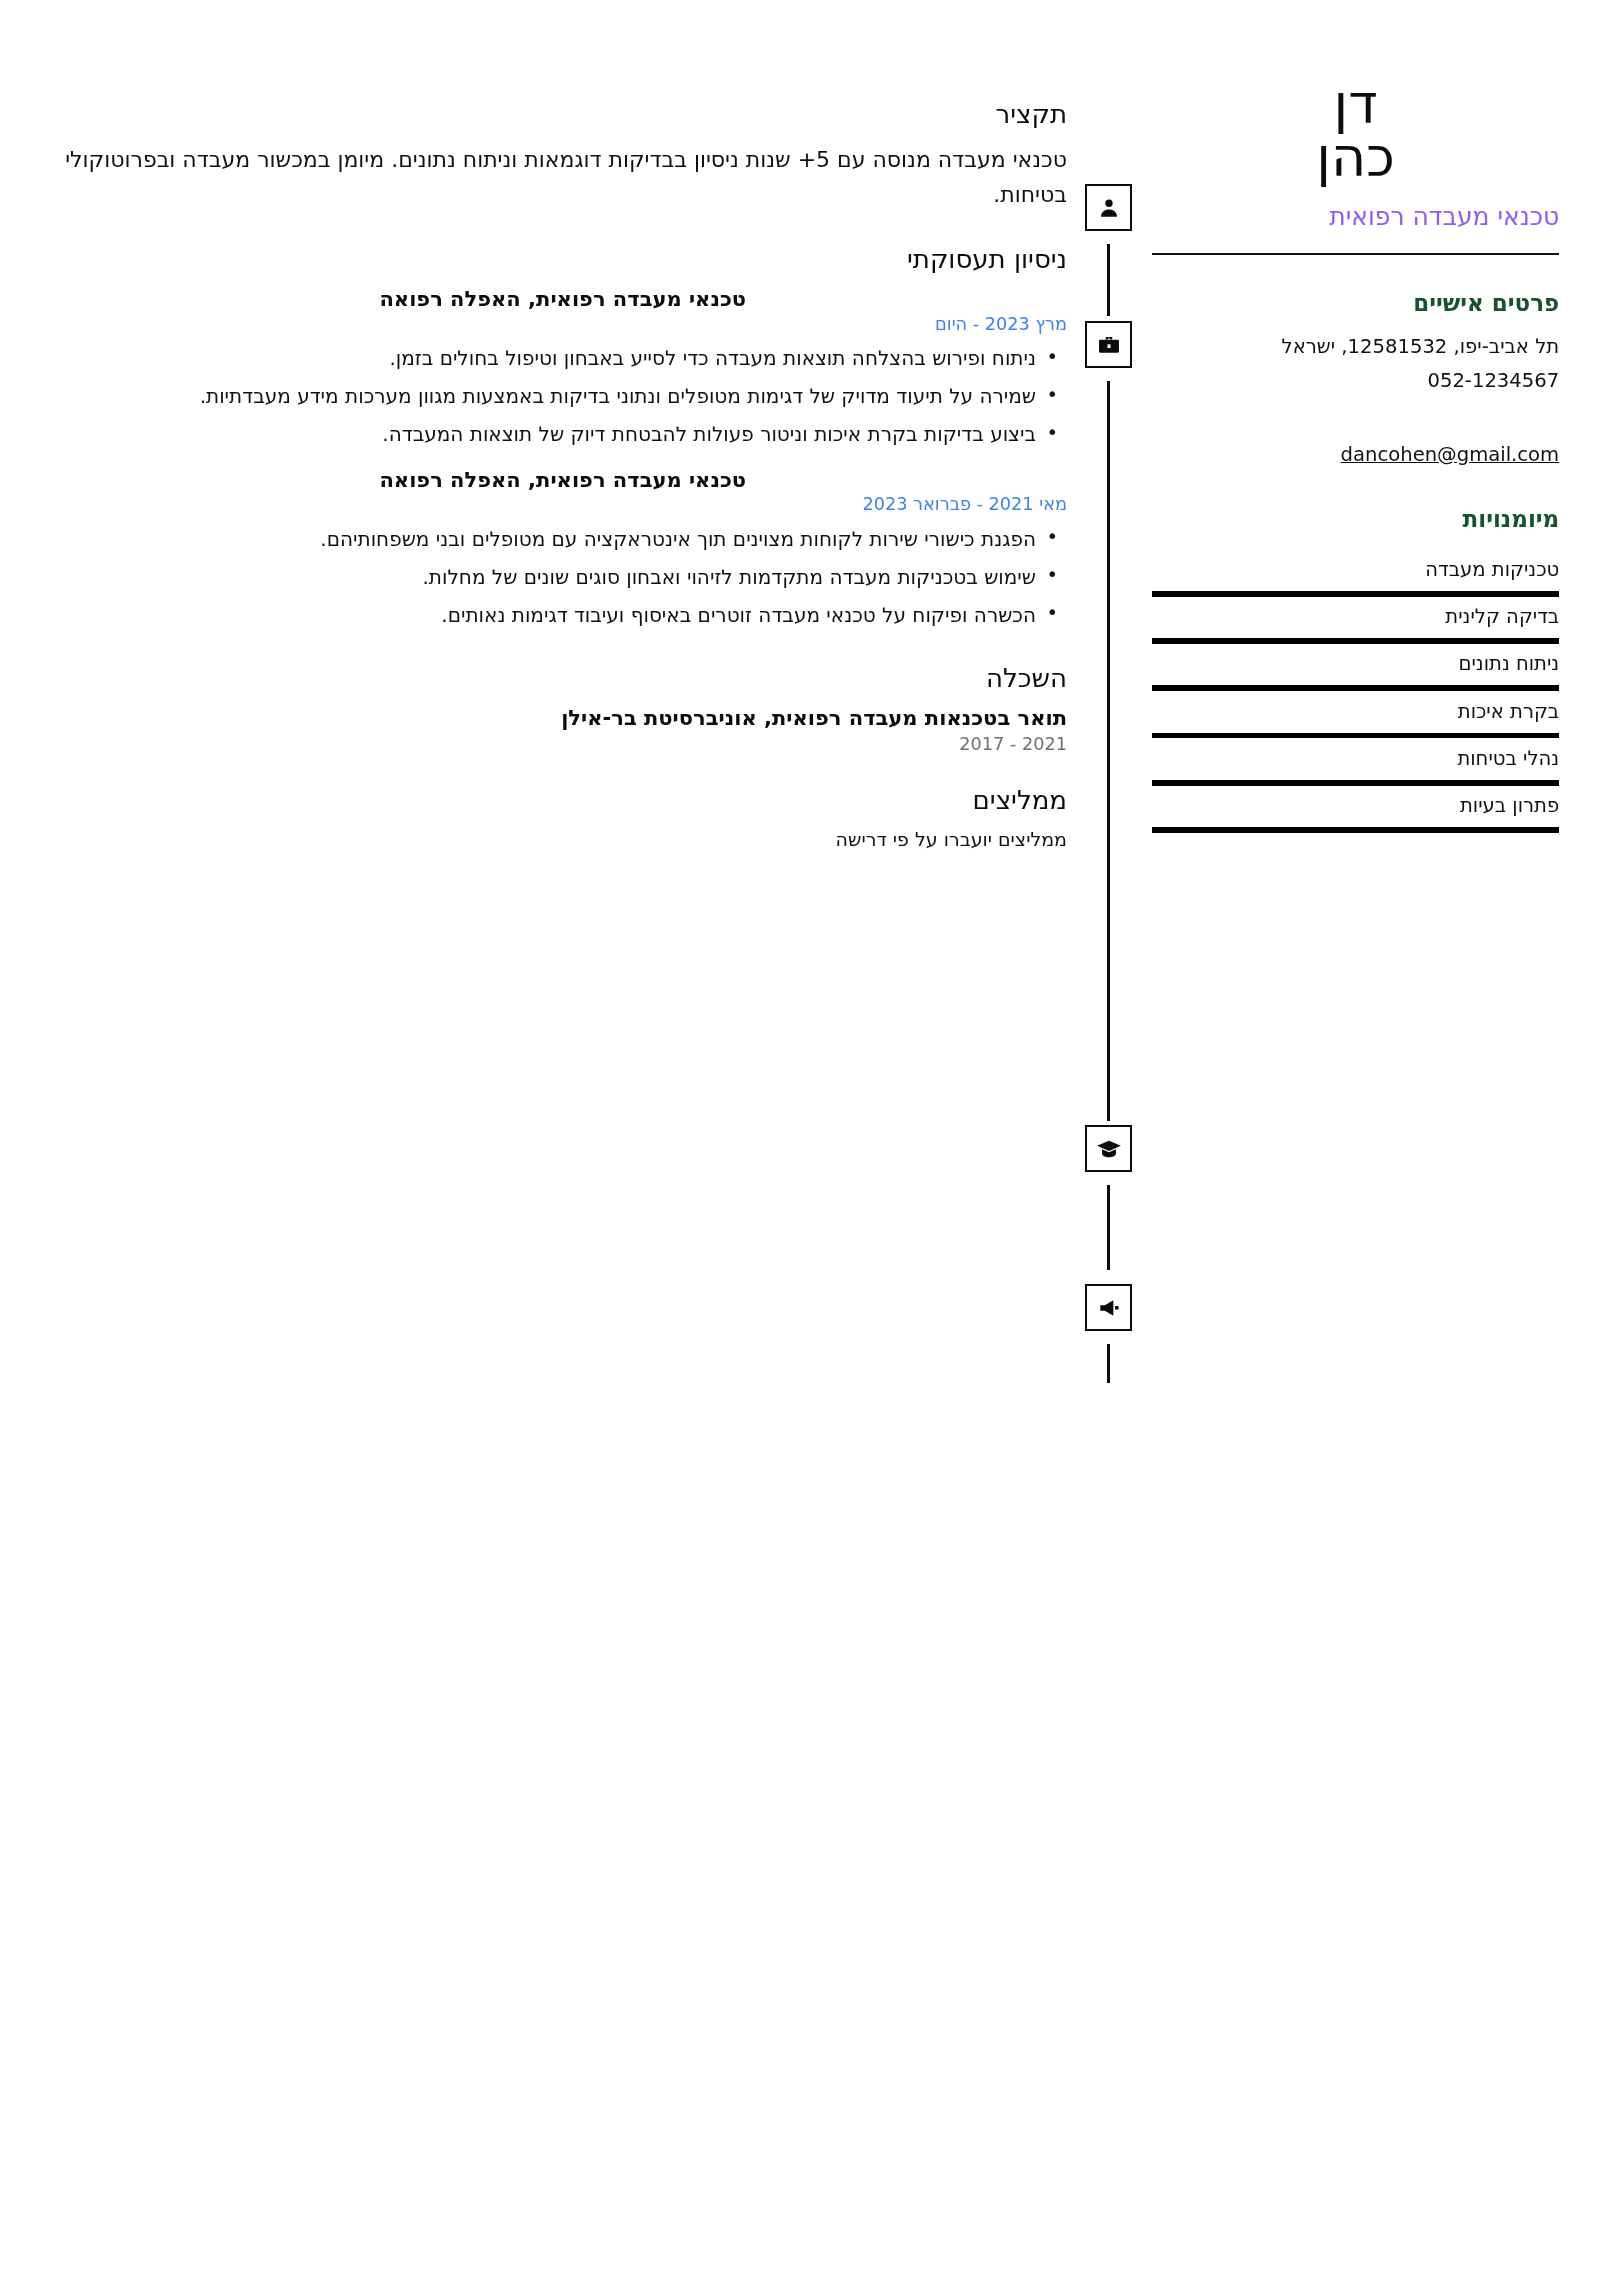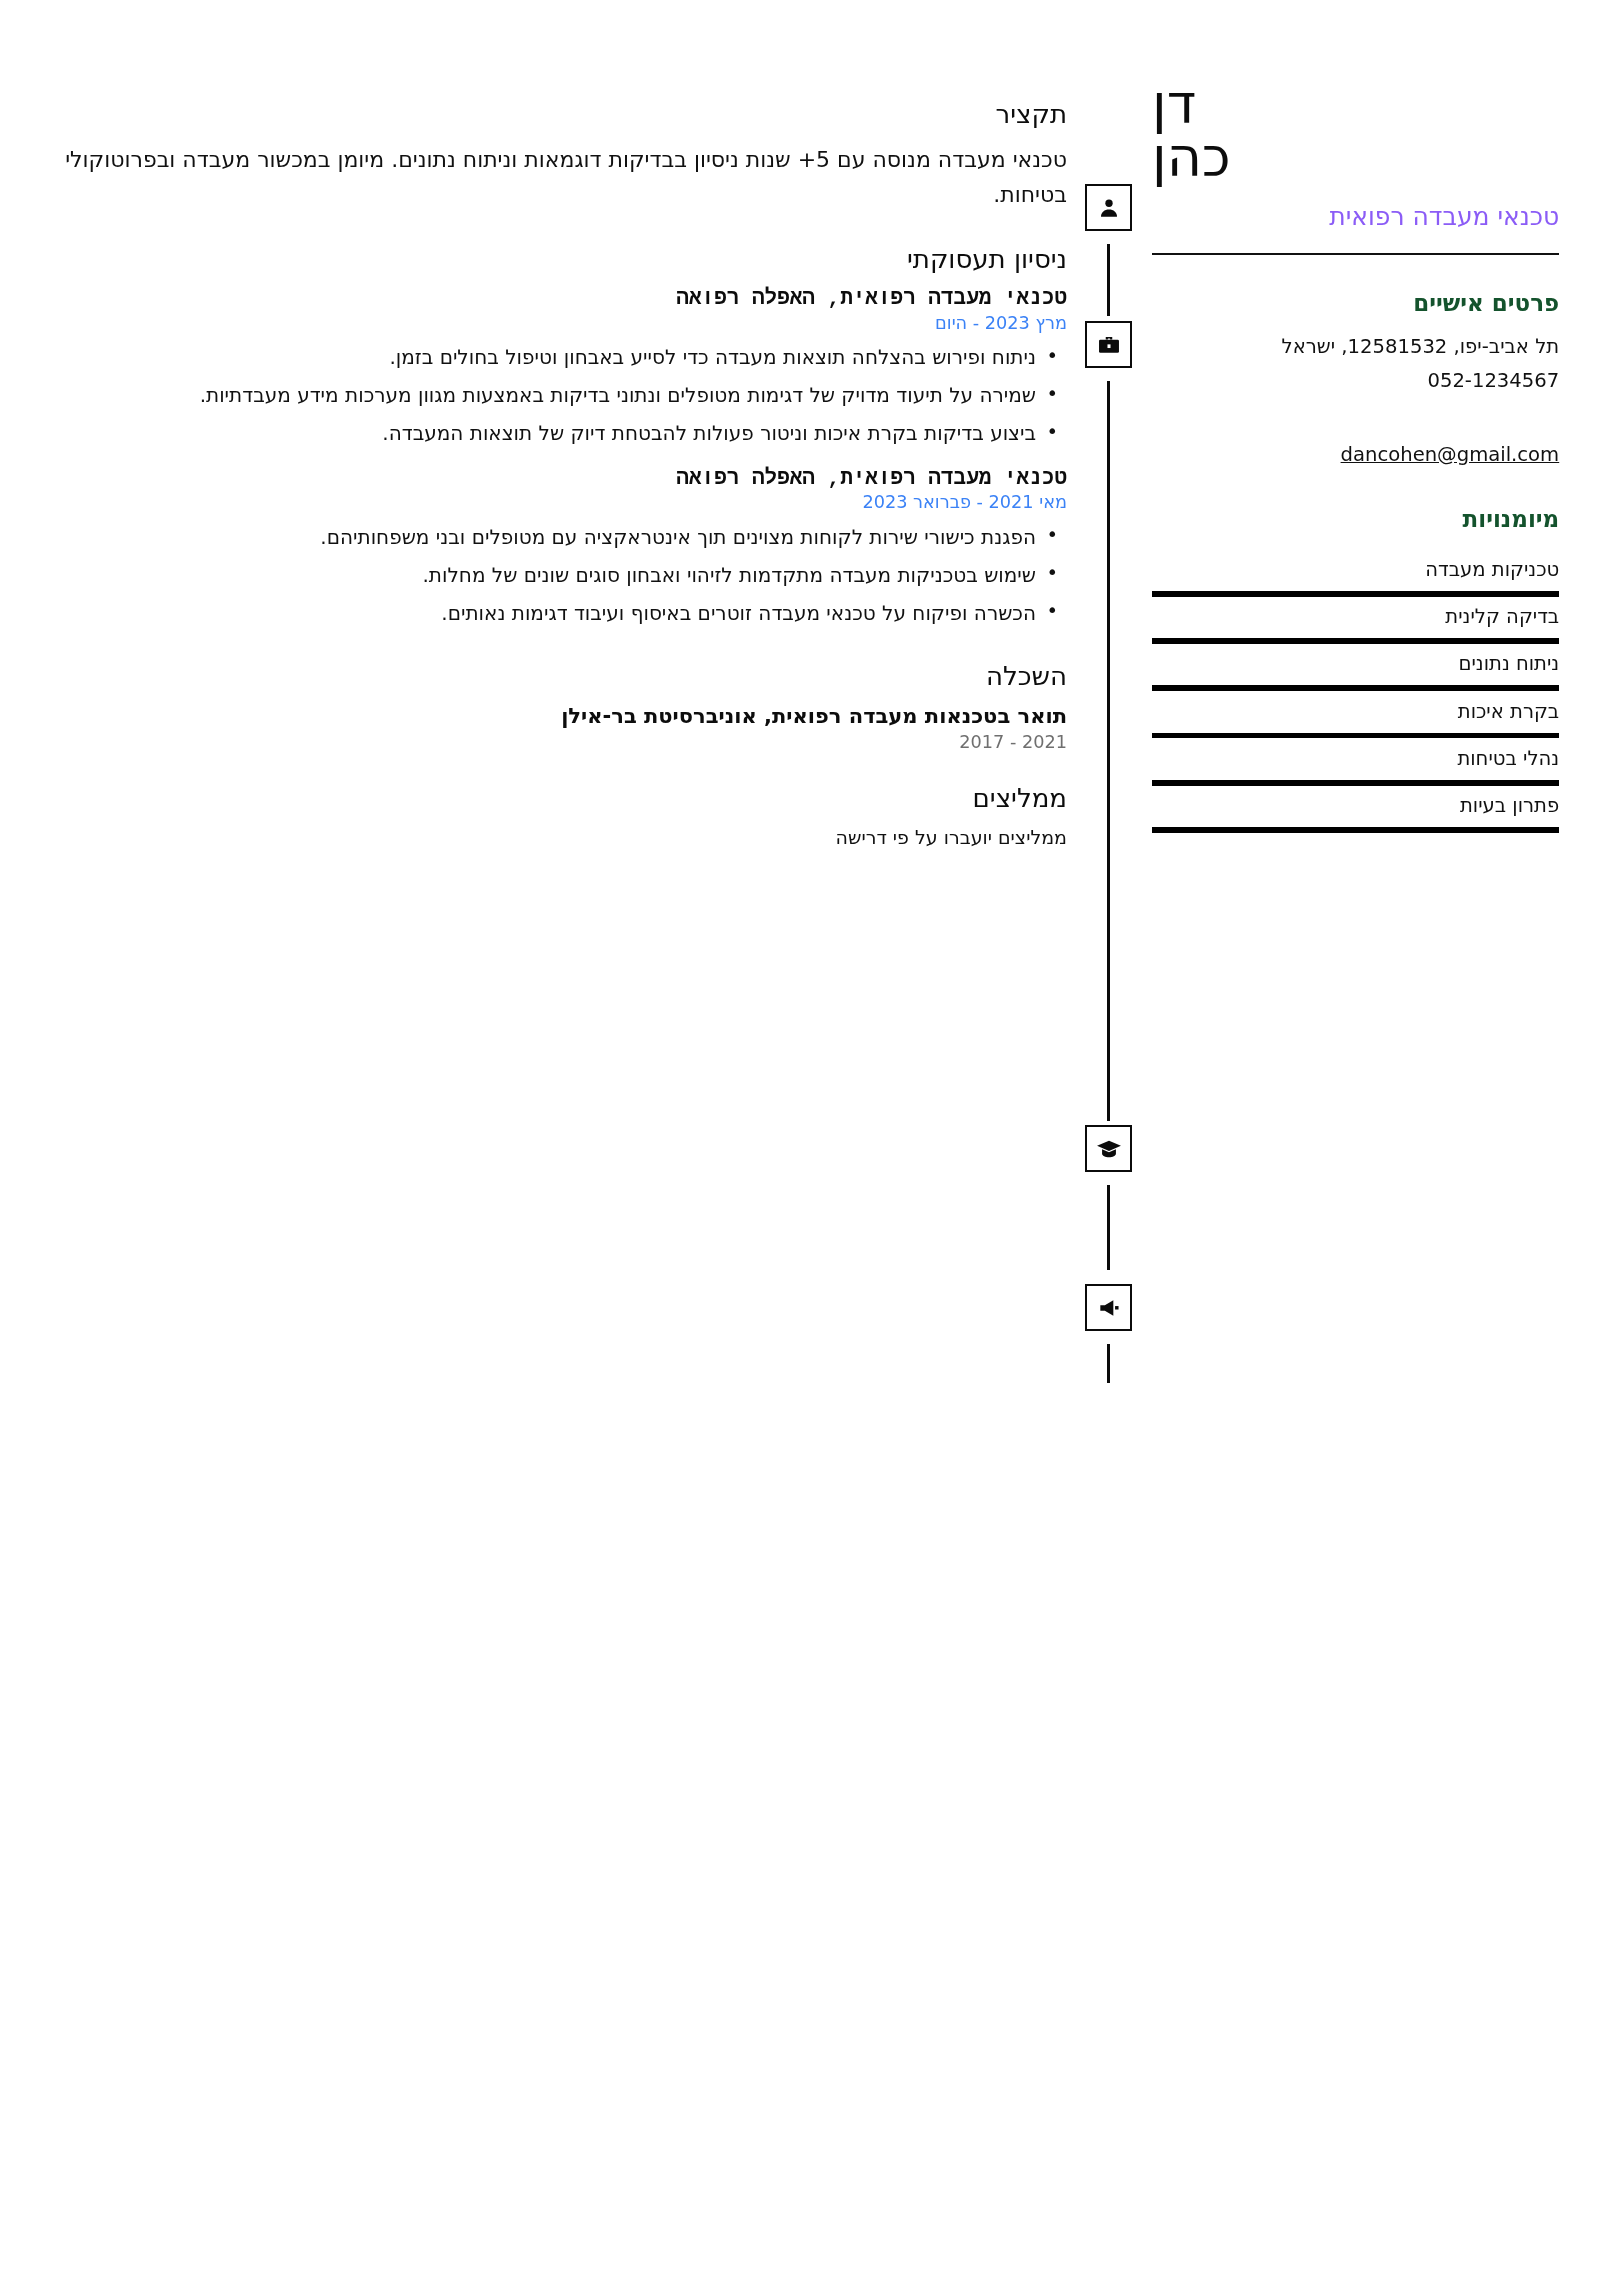--- a/index.html
+++ b/index.html
@@ -37,21 +37,21 @@
   .side {
     width: 419px;
     flex: 0 0 419px;
     box-sizing: border-box;
     padding-right: 11.8px;
     text-align: left;          
     direction: rtl;
   }
 
   .name-block {
-    text-align: left;
+    text-align: center;
   }
   .name-line {
     font-size: 54px;
     line-height: 0.98;
     font-weight: 400;
     letter-spacing: 0px;
     color: #0d0d0d;
   }
   .job-title {
     margin-top: 17px;
@@ -163,23 +163,22 @@
     line-height: 1.62;
     color: #111111;
     text-align: right;
   }
 
   .job { margin-bottom: 17px; }
   .job-head {
     font-size: 21px;
     font-weight: bold;
     color: #0d0d0d;
-    text-align: right;
+    text-align: center;
     margin-bottom: 2.6px;
-    font-family: Liberation Mono, monospace;
   }
   .job-dates {
     font-size: 17.7px;
     color: #3b82f6;
     text-align: right;
     margin-bottom: 9.2px;
   }
   ul.bullets {
     margin: 0;
     padding: 0 31px 0 0;

